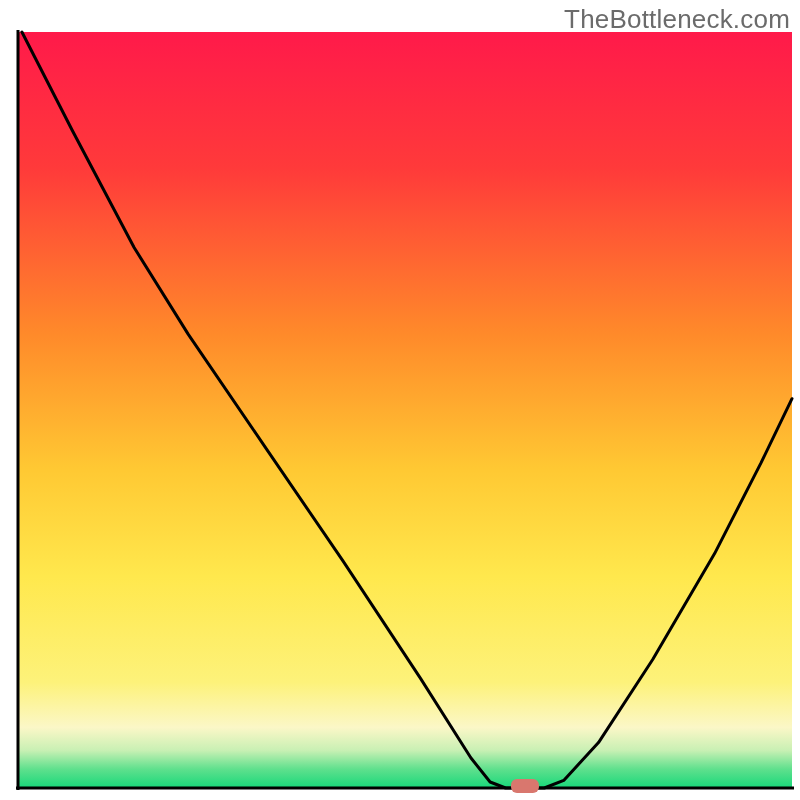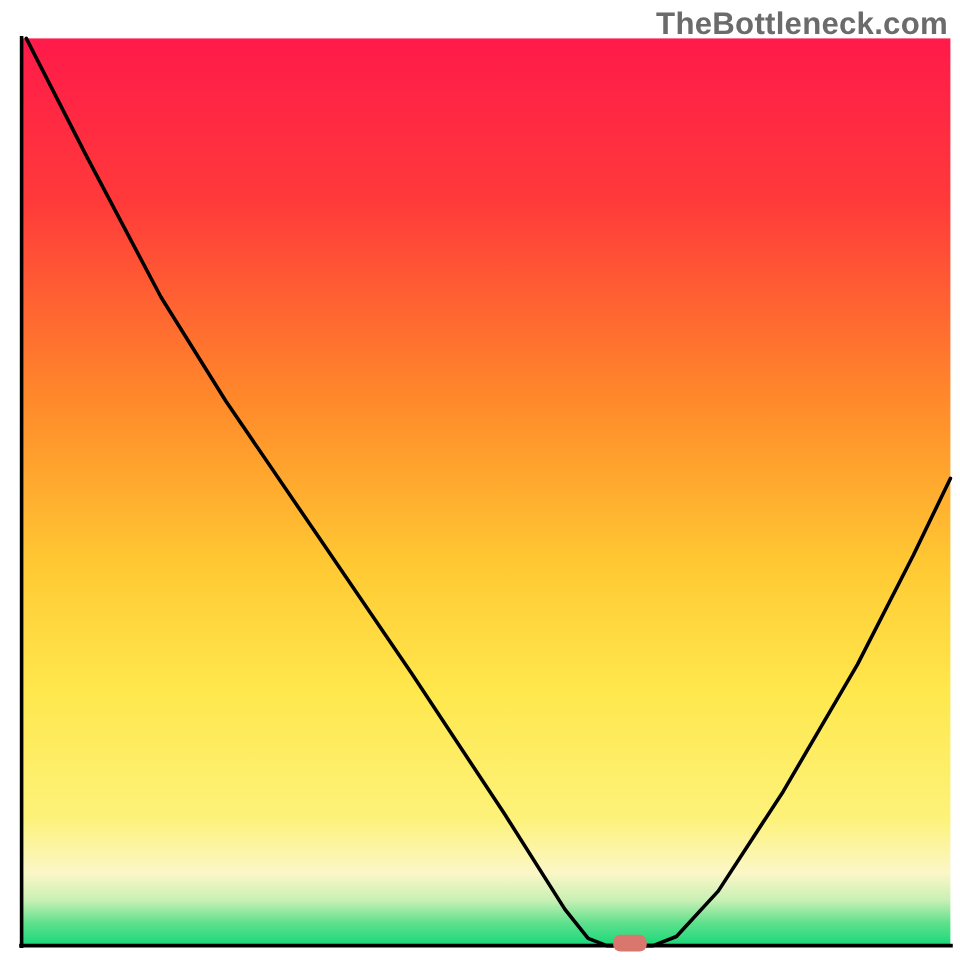--- a/index.html
+++ b/index.html
@@ -13,21 +13,21 @@
   .outer {
     position: relative;
     width: 800px;
     height: 800px;
   }
   .watermark {
     position: absolute;
     top: 4px;
     right: 10px;
     font-size: 26px;
-    font-weight: 700;
+    font-weight: 400;
     color: #6b6b6b;
     letter-spacing: 0.2px;
   }
   svg {
     display: block;
   }
 </style>
 </head>
 <body>
 

